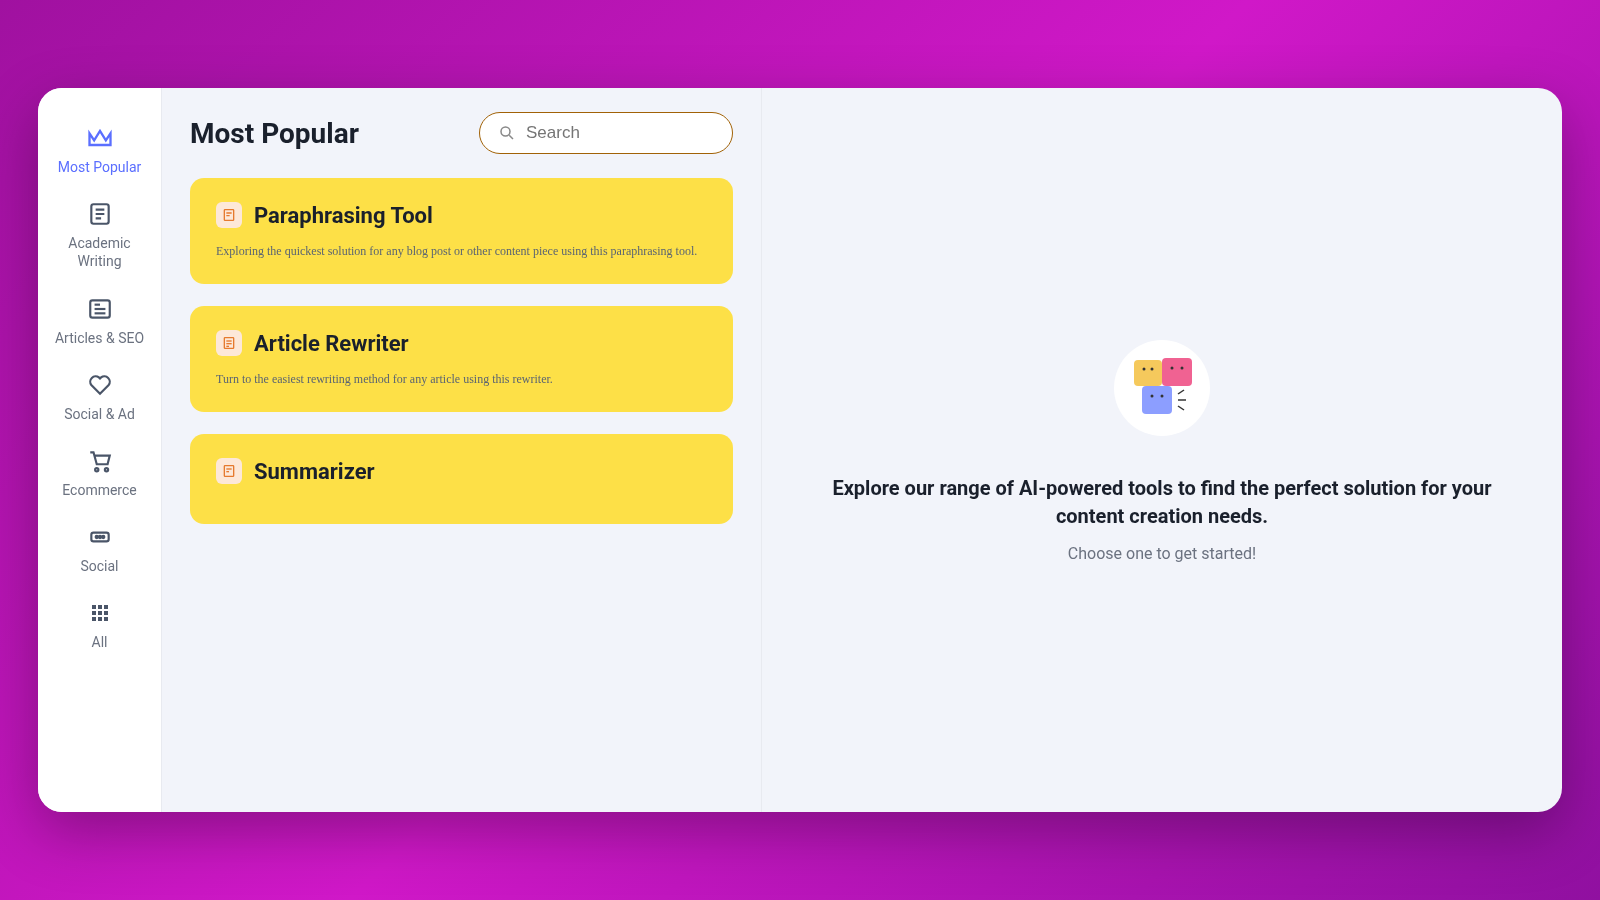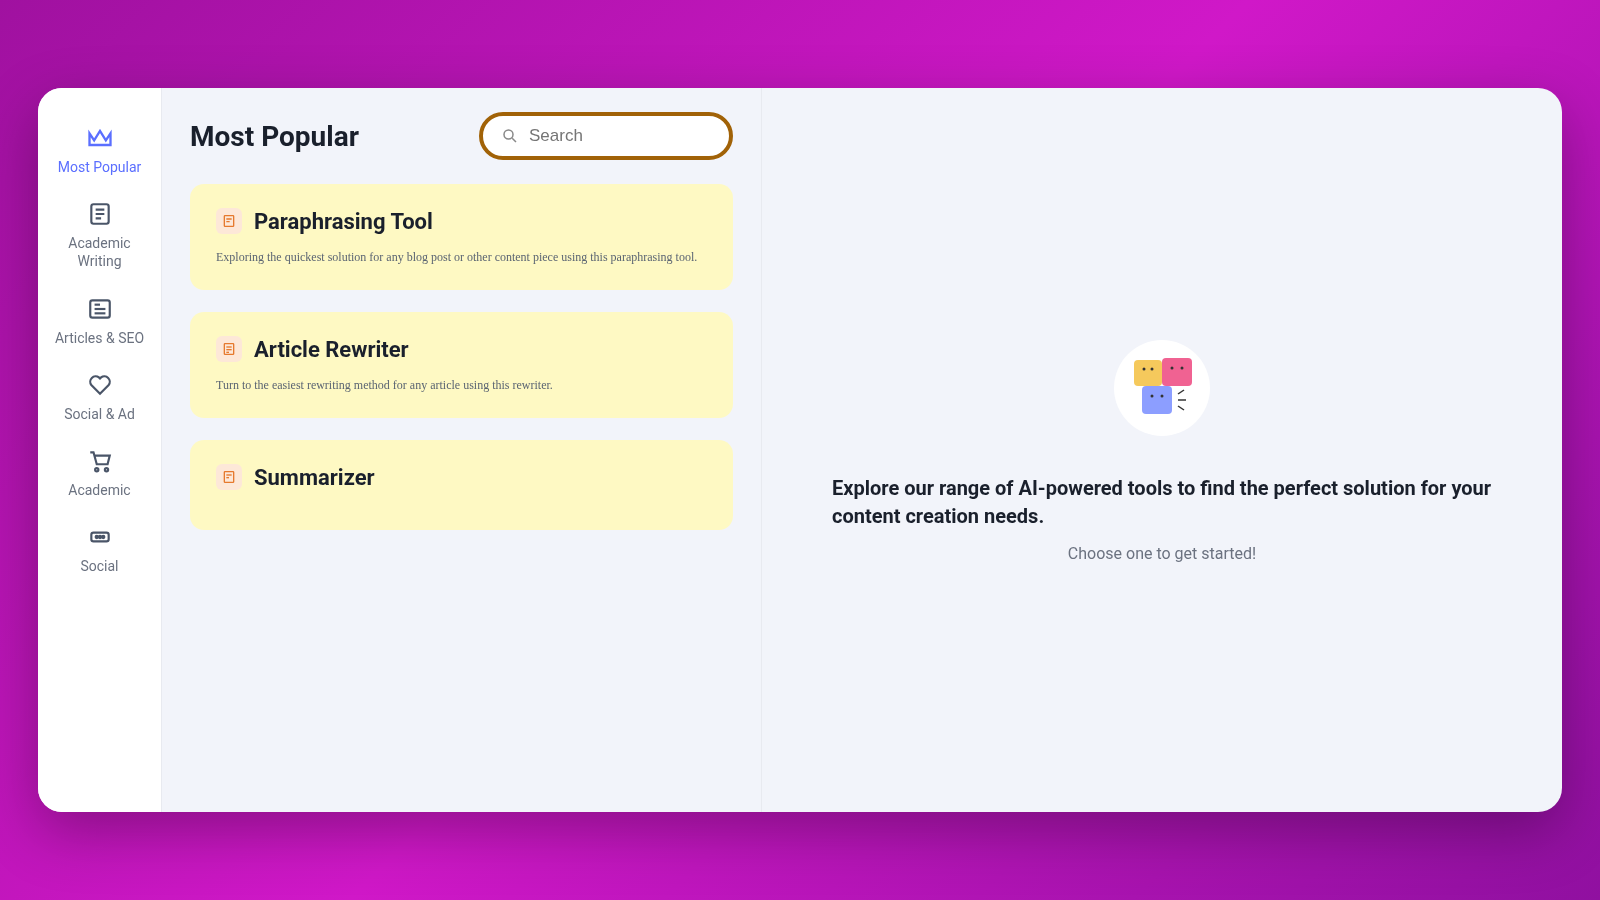--- a/index.html
+++ b/index.html
@@ -70,21 +70,21 @@
 }
 .page-title {
   font-size: 28px;
   font-weight: 700;
   color: #1a202c;
 }
 .search-box {
   display: flex;
   align-items: center;
   background: #ffffff;
-  border: 4px solid #a16207;
+  border: 1px solid #a16207;
   border-radius: 24px;
   padding: 10px 18px;
   width: 254px;
   gap: 10px;
 }
 .search-icon {
   width: 18px;
   height: 18px;
   color: #888;
 }
@@ -96,21 +96,21 @@
   background: transparent;
   flex: 1;
 }
 .tool-list {
   display: flex;
   flex-direction: column;
   gap: 22px;
   overflow: hidden;
 }
 .tool-card {
-  background: #fef9c3;
+  background: #fde047;
   border-radius: 14px;
   padding: 24px 26px;
   cursor: pointer;
 }
 .tool-card-header {
   display: flex;
   align-items: center;
   gap: 12px;
   margin-bottom: 14px;
 }
@@ -145,21 +145,21 @@
 .puzzle-illustration {
   width: 100px;
   height: 100px;
   margin-bottom: 36px;
   position: relative;
 }
 .detail-heading {
   font-size: 20px;
   font-weight: 700;
   color: #1a202c;
-  text-align: left;
+  text-align: center;
   max-width: 660px;
   margin-bottom: 14px;
   line-height: 1.4;
 }
 .detail-sub {
   font-size: 16px;
   color: #6b7280;
   text-align: center;
 }
 </style>
@@ -208,32 +208,48 @@
       <span class="sidebar-label">Social &amp; Ad</span>
     </div>
     <div class="sidebar-item">
       <span class="sidebar-icon">
         <svg viewBox="0 0 24 24" width="26" height="26" fill="none" stroke="currentColor" stroke-width="2">
             <circle cx="9" cy="20" r="1.5"></circle>
             <circle cx="18" cy="20" r="1.5"></circle>
             <path d="M3 4h3l3 11h10l2-8H7"></path>
           </svg>
       </span>
-      <span class="sidebar-label">Academic</span>
+      <span class="sidebar-label">Ecommerce</span>
     </div>
     <div class="sidebar-item">
       <span class="sidebar-icon">
         <svg viewBox="0 0 24 24" width="26" height="26" fill="none" stroke="currentColor" stroke-width="2">
             <rect x="4" y="8" width="16" height="8" rx="2"></rect>
             <circle cx="9" cy="12" r="1" fill="currentColor"></circle>
             <circle cx="12" cy="12" r="1" fill="currentColor"></circle>
             <circle cx="15" cy="12" r="1" fill="currentColor"></circle>
           </svg>
       </span>
       <span class="sidebar-label">Social</span>
+    </div>
+    <div class="sidebar-item">
+      <span class="sidebar-icon">
+        <svg viewBox="0 0 24 24" width="24" height="24" fill="currentColor">
+            <rect x="4" y="4" width="4" height="4"></rect>
+            <rect x="10" y="4" width="4" height="4"></rect>
+            <rect x="16" y="4" width="4" height="4"></rect>
+            <rect x="4" y="10" width="4" height="4"></rect>
+            <rect x="10" y="10" width="4" height="4"></rect>
+            <rect x="16" y="10" width="4" height="4"></rect>
+            <rect x="4" y="16" width="4" height="4"></rect>
+            <rect x="10" y="16" width="4" height="4"></rect>
+            <rect x="16" y="16" width="4" height="4"></rect>
+          </svg>
+      </span>
+      <span class="sidebar-label">All</span>
     </div>
   </nav>
 
   <section class="main-list">
     <div class="list-header">
       <h1 class="page-title">Most Popular</h1>
       <div class="search-box">
         <span class="search-icon">
           <svg viewBox="0 0 24 24" width="18" height="18" fill="none" stroke="currentColor" stroke-width="2">
               <circle cx="10" cy="10" r="6"></circle>

